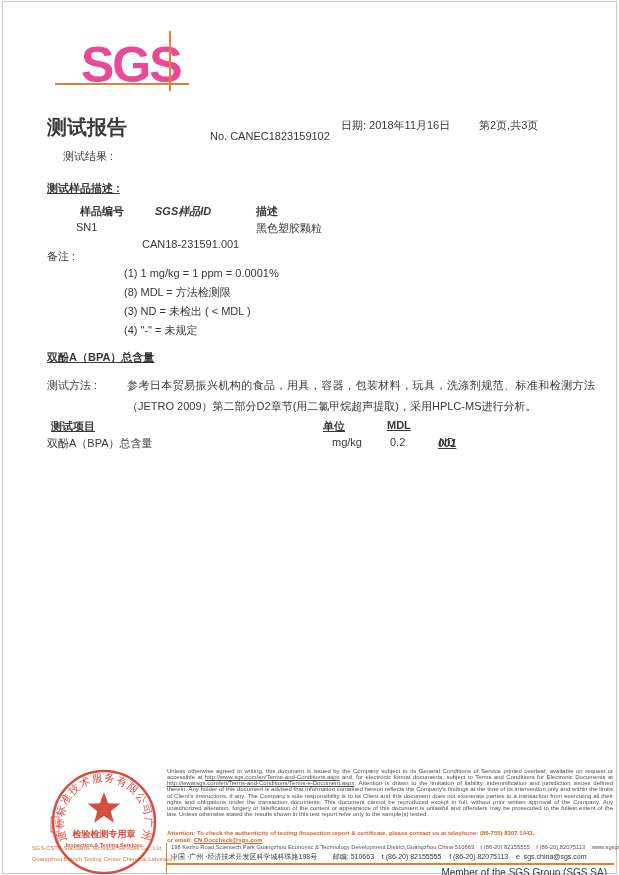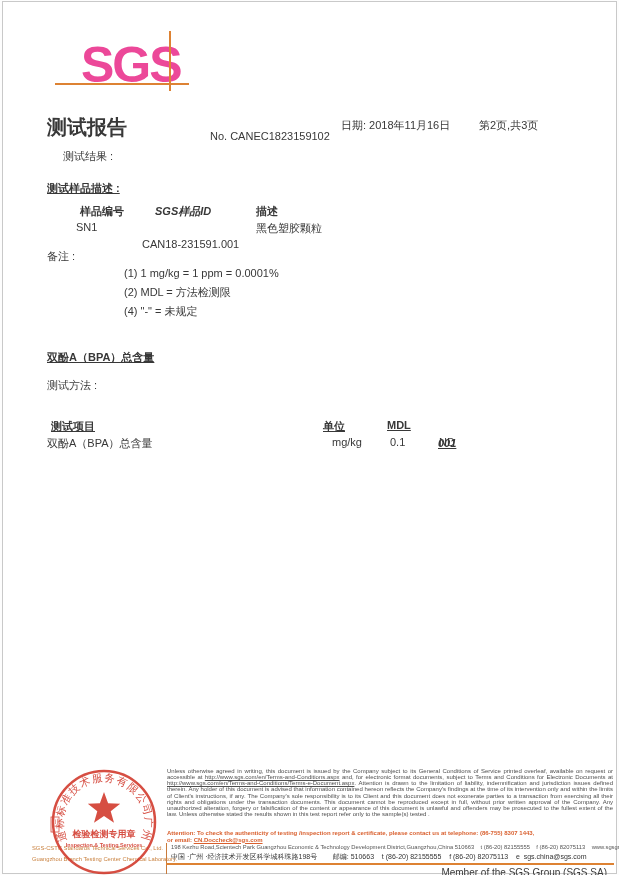--- a/index.html
+++ b/index.html
@@ -53,34 +53,36 @@
   <div class="abs body bold" style="left:77px;top:202px;">样品编号</div>
   <div class="abs body bold" style="left:152px;top:202px;font-style:italic;">SGS样品ID</div>
   <div class="abs body bold" style="left:253px;top:202px;">描述</div>
   <div class="abs body" style="left:73px;top:219px;">SN1</div>
   <div class="abs body" style="left:139px;top:236px;">CAN18-231591.001</div>
   <div class="abs body" style="left:253px;top:219px;">黑色塑胶颗粒</div>
 
   <div class="abs body" style="left:44px;top:247px;">备注 :</div>
   <div class="abs notes" style="left:89px;top:262px;margin-left:32px;">
     <div>(1) 1 mg/kg = 1 ppm = 0.0001%</div>
-    <div>(2) MDL = 方法检测限</div>
+    <div>(8) MDL = 方法检测限</div>
+    <div>(3) ND = 未检出 ( &lt; MDL )</div>
     <div>(4) "-" = 未规定</div>
   </div>
 
   <div class="abs body bold underline" style="left:44px;top:348px;">双酚A（BPA）总含量</div>
   <div class="abs body" style="left:44px;top:376px;">测试方法 :</div>
+  <div class="abs method" style="left:124px;top:373px;width:468px;">参考日本贸易振兴机构的食品，用具，容器，包装材料，玩具，洗涤剂规范、标准和检测方法（JETRO 2009）第二部分D2章节(用二氯甲烷超声提取)，采用HPLC-MS进行分析。</div>
 
   <div class="abs body bold underline" style="left:48px;top:417px;">测试项目</div>
   <div class="abs body bold underline" style="left:320px;top:417px;">单位</div>
   <div class="abs body bold underline" style="left:384px;top:417px;">MDL</div>
   <div class="abs body bold underline italic" style="left:435px;top:435px;">001</div>
   <div class="abs body" style="left:44px;top:434px;">双酚A（BPA）总含量</div>
   <div class="abs body" style="left:329px;top:434px;">mg/kg</div>
-  <div class="abs body" style="left:387px;top:434px;">0.1</div>
+  <div class="abs body" style="left:387px;top:434px;">0.2</div>
   <div class="abs body" style="left:436px;top:434px;">ND</div>
 
   <div class="abs company" style="left:29px;top:841px;">
     <div>SGS-CSTC Standards Technical Services Co., Ltd.</div>
     <div>Guangzhou Branch Testing Center Chemical Laboratory.</div>
   </div>
 
   <svg class="abs" style="left:45px;top:763px;opacity:0.9;" width="112" height="112" viewBox="0 0 112 112">
     <circle cx="56" cy="57" r="51" fill="none" stroke="#d23b2e" stroke-width="2.5"></circle>
     <path id="stampArc" d="M 19,75 A 41,41 0 1 1 93,75" fill="none"></path>

